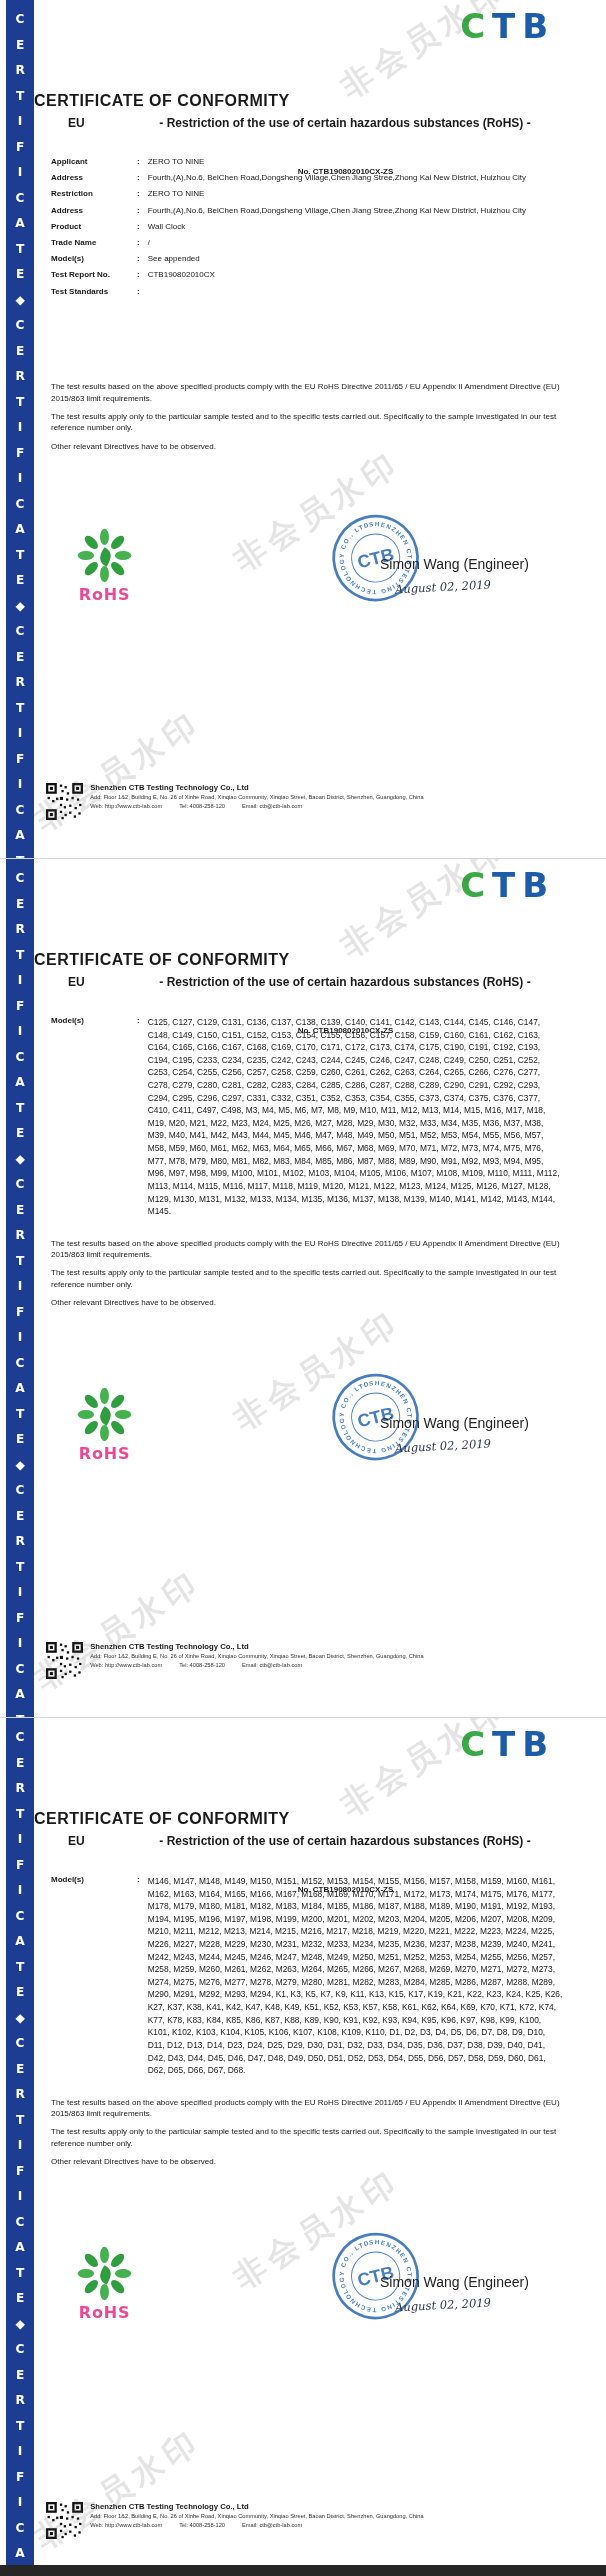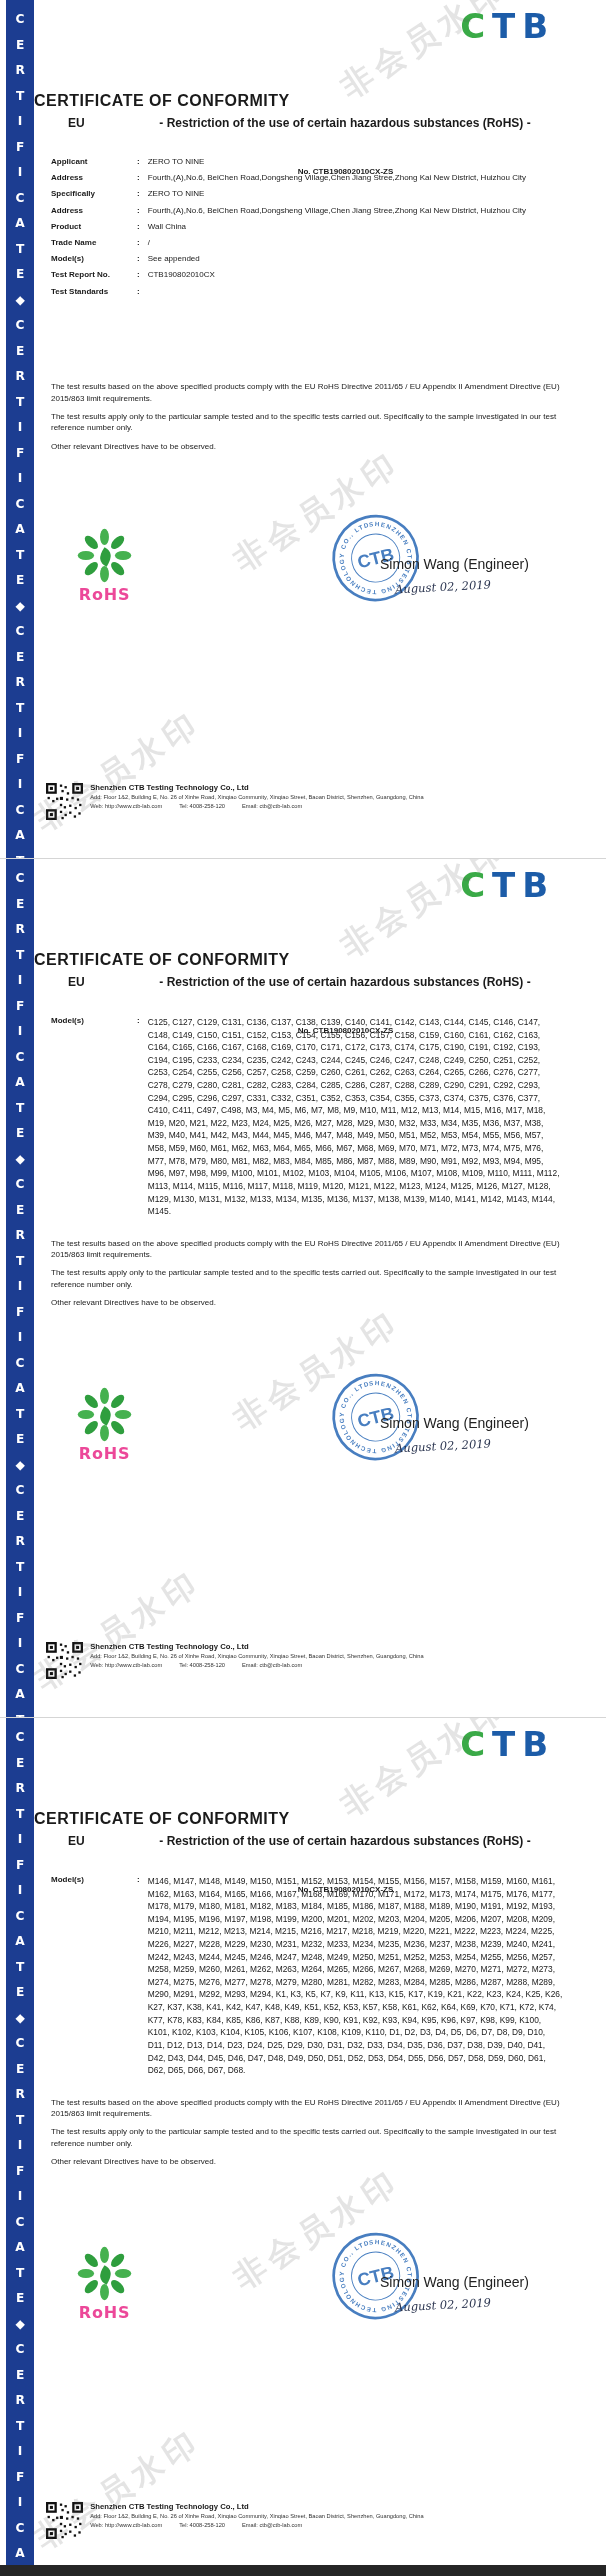--- a/index.html
+++ b/index.html
@@ -74,33 +74,33 @@
           <span class="flabel">Applicant</span>
           <span class="fcolon">:</span>
           <span class="fvalue">ZERO TO NINE</span>
         </div>
         <div class="frow">
           <span class="flabel">Address</span>
           <span class="fcolon">:</span>
           <span class="fvalue">Fourth,(A),No.6, BeiChen Road,Dongsheng Village,Chen Jiang Stree,Zhong Kai New District, Huizhou City</span>
         </div>
         <div class="frow">
-          <span class="flabel">Specifically</span>
+          <span class="flabel">Restriction</span>
           <span class="fcolon">:</span>
           <span class="fvalue">ZERO TO NINE</span>
         </div>
         <div class="frow">
           <span class="flabel">Address</span>
           <span class="fcolon">:</span>
           <span class="fvalue">Fourth,(A),No.6, BeiChen Road,Dongsheng Village,Chen Jiang Stree,Zhong Kai New District, Huizhou City</span>
         </div>
         <div class="frow">
           <span class="flabel">Product</span>
           <span class="fcolon">:</span>
-          <span class="fvalue">Wall China</span>
+          <span class="fvalue">Wall Clock</span>
         </div>
         <div class="frow">
           <span class="flabel">Trade Name</span>
           <span class="fcolon">:</span>
           <span class="fvalue">/</span>
         </div>
         <div class="frow">
           <span class="flabel">Model(s)</span>
           <span class="fcolon">:</span>
           <span class="fvalue">See appended</span>

